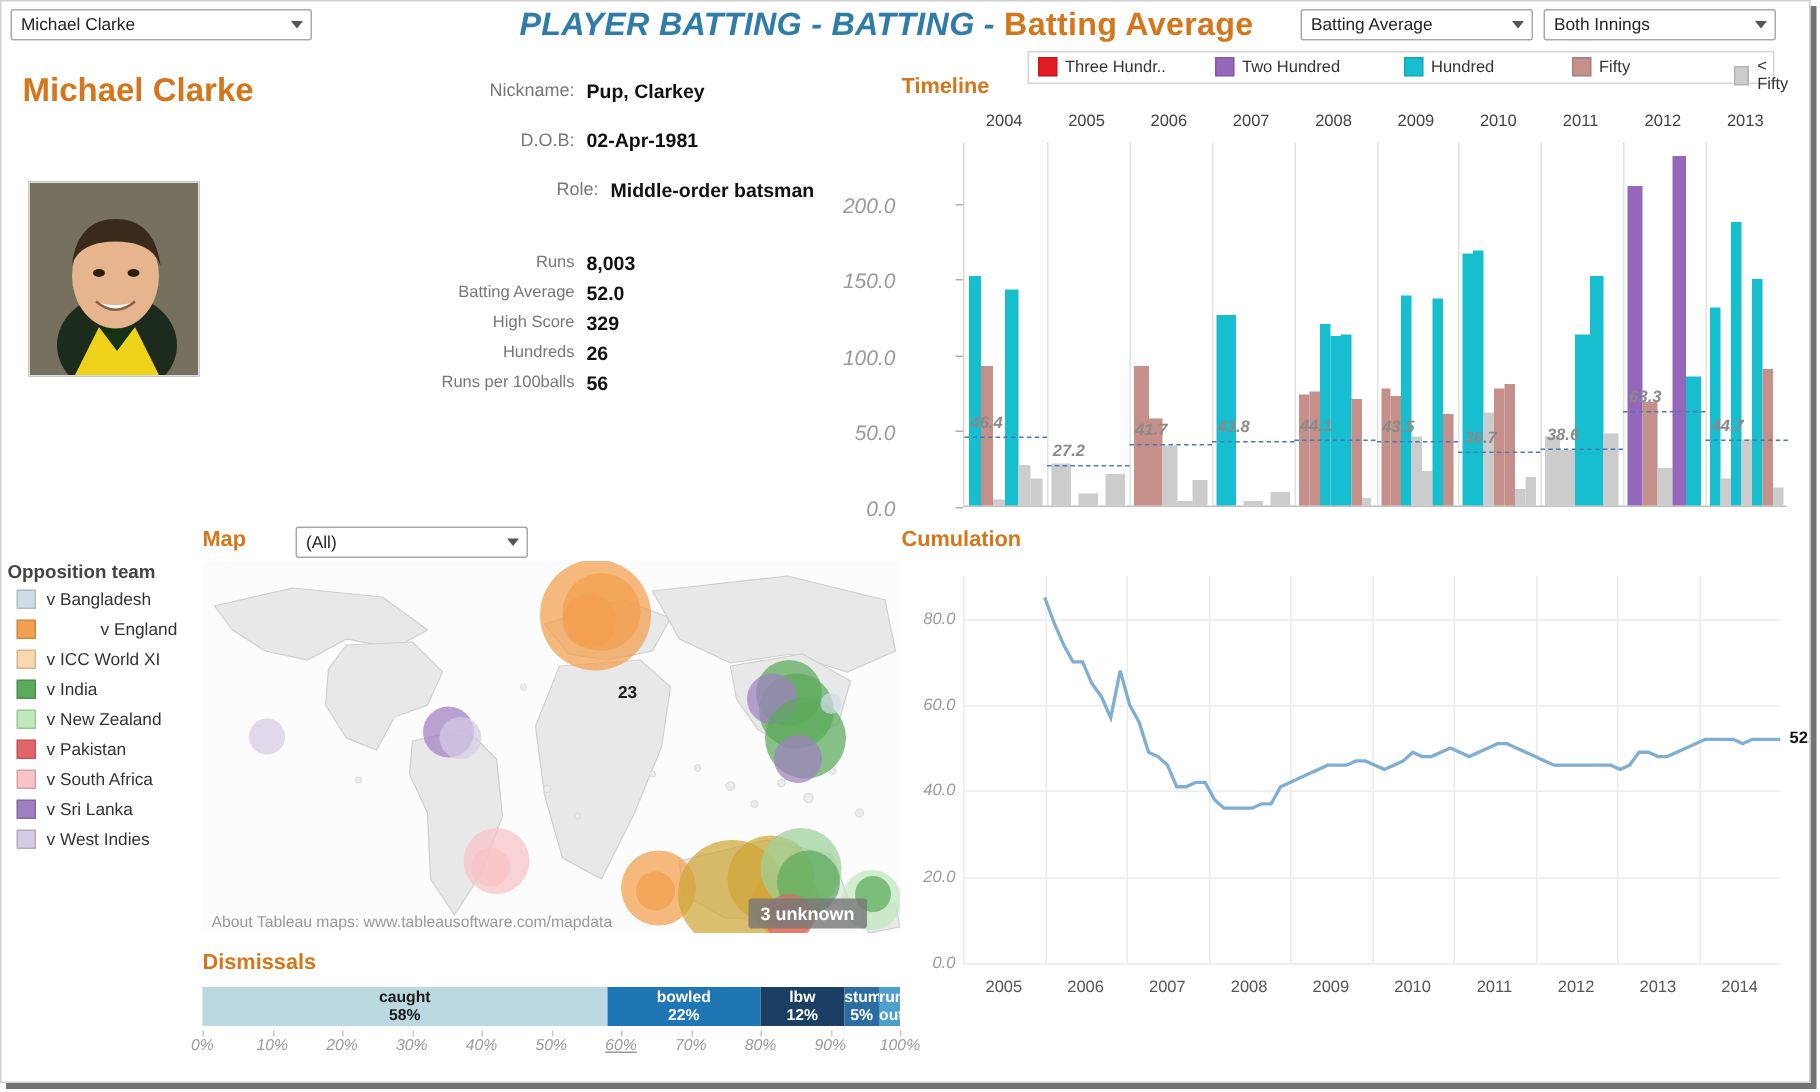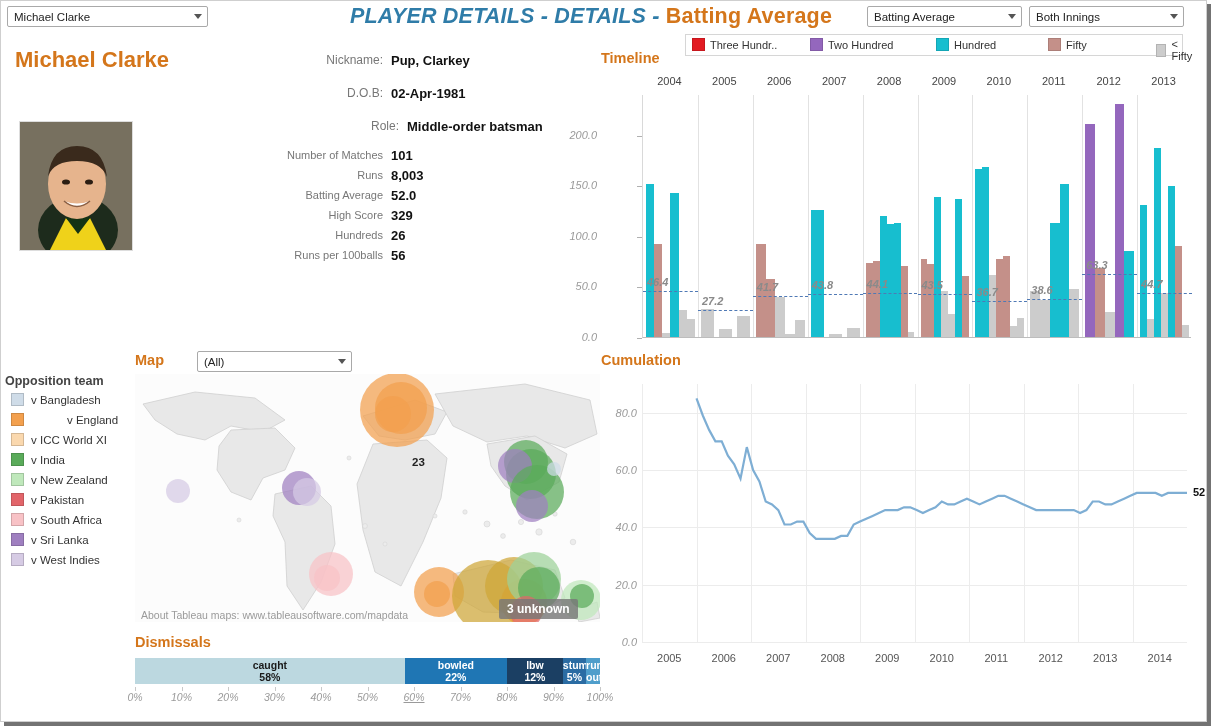--- a/index.html
+++ b/index.html
@@ -38,21 +38,21 @@
   #t-map{left:134px;top:351px;}
   #t-cumul{left:600px;top:351px;}
   #t-dismissals{left:134px;top:633px;}
 
   
   #timeline{position:absolute;left:600px;top:72px;width:590px;height:265px;}
   #tl-years{position:absolute;left:41px;top:0;right:0;height:22px;}
   .tlyr{position:absolute;top:2px;text-align:center;font-size:11px;color:#444;}
   #tl-plot{position:absolute;left:41px;top:22px;right:0;bottom:0;border-left:1px solid #d9d9d9;border-bottom:1px solid #bdbdbd;box-sizing:border-box;}
   .tl-vline{position:absolute;top:0;bottom:0;width:1px;background:#e2e2e2;}
-  .tl-ylab{position:absolute;right:594px;font-size:11px;font-style:italic;color:#9a9a9a;white-space:nowrap;}
+  .tl-ylab{position:absolute;right:594px;font-size:14px;font-style:italic;color:#9a9a9a;white-space:nowrap;}
   .tl-tick{position:absolute;left:36px;width:5px;height:1px;background:#b0b0b0;}
   .bar{position:absolute;bottom:0;}
   .avgline{position:absolute;height:0;border-top:1px dashed #4f79b5;}
   .avglab{position:absolute;font-size:11px;font-style:italic;font-weight:bold;color:#8a8a8a;white-space:nowrap;}
 
   
   #opp-title{position:absolute;left:4px;top:373px;font-size:12.5px;font-weight:bold;color:#444;}
   .opp{position:absolute;left:10px;display:flex;align-items:center;gap:7px;font-size:11.5px;color:#333;}
   .opp .sw{width:13px;height:13px;border:1px solid rgba(0,0,0,.15);box-sizing:border-box;}
 
@@ -84,21 +84,21 @@
 <body>
 
 <div id="app">
 
   <div class="sel" id="player-select">
     <span>Michael Clarke</span>
     <span class="car"></span>
   </div>
 
   <div id="title">
-    <span>PLAYER DETAILS - DETAILS - </span><span class="meas">Batting Average</span>
+    <span>PLAYER BATTING - BATTING - </span><span class="meas">Batting Average</span>
   </div>
 
   <div class="sel" id="measure-select">
     <span>Batting Average</span>
     <span class="car"></span>
   </div>
   <div class="sel" id="innings-select">
     <span>Both Innings</span>
     <span class="car"></span>
   </div>
@@ -412,24 +412,20 @@
       <span class="val" style="left: 390px; top: 0px;">Pup, Clarkey</span>
     </div>
     <div class="info bigrow" style="left: 0px; top: 85px; width: 100%; height: 18px;">
       <span class="lab" style="right: 823px; top: 0px;">D.O.B:</span>
       <span class="val" style="left: 390px; top: 0px;">02-Apr-1981</span>
     </div>
     <div class="info bigrow" style="left: 16px; top: 118px; width: 100%; height: 18px; text-decoration: underline;">
       <span class="lab" style="right: 823px; top: 0px;">Role:</span>
       <span class="val" style="left: 390px; top: 0px;">Middle-order batsman</span>
     </div>
-    <div class="info" style="left: 0px; top: 148px; width: 100%; height: 17px;">
-      <span class="lab" style="right: 823px; top: 0px; font-size: 11px;">Number of Matches</span>
-      <span class="val" style="left: 390px; top: -1px; font-size: 13px;">101</span>
-    </div>
     <div class="info" style="left: 0px; top: 168px; width: 100%; height: 17px;">
       <span class="lab" style="right: 823px; top: 0px; font-size: 11px;">Runs</span>
       <span class="val" style="left: 390px; top: -1px; font-size: 13px;">8,003</span>
     </div>
     <div class="info" style="left: 0px; top: 188px; width: 100%; height: 17px;">
       <span class="lab" style="right: 823px; top: 0px; font-size: 11px;">Batting Average</span>
       <span class="val" style="left: 390px; top: -1px; font-size: 13px;">52.0</span>
     </div>
     <div class="info" style="left: 0px; top: 208px; width: 100%; height: 17px;">
       <span class="lab" style="right: 823px; top: 0px; font-size: 11px; padding-left: 24px;">High Score</span>

